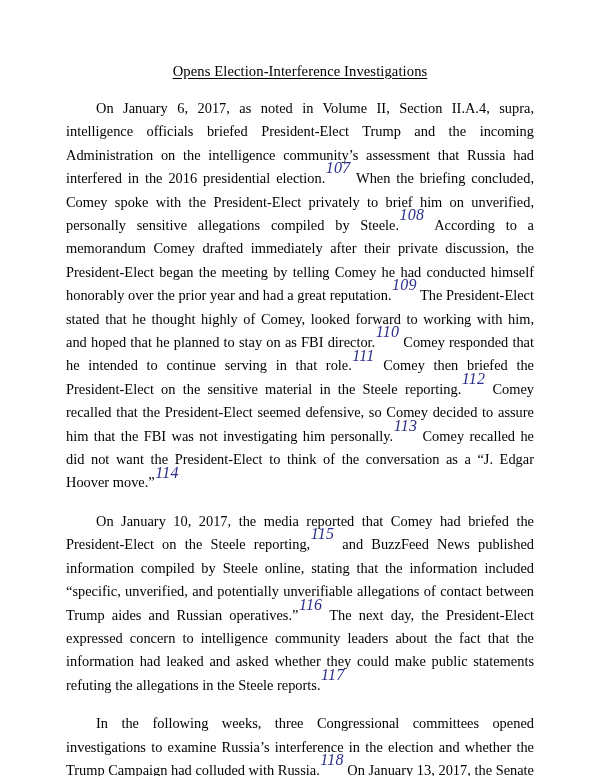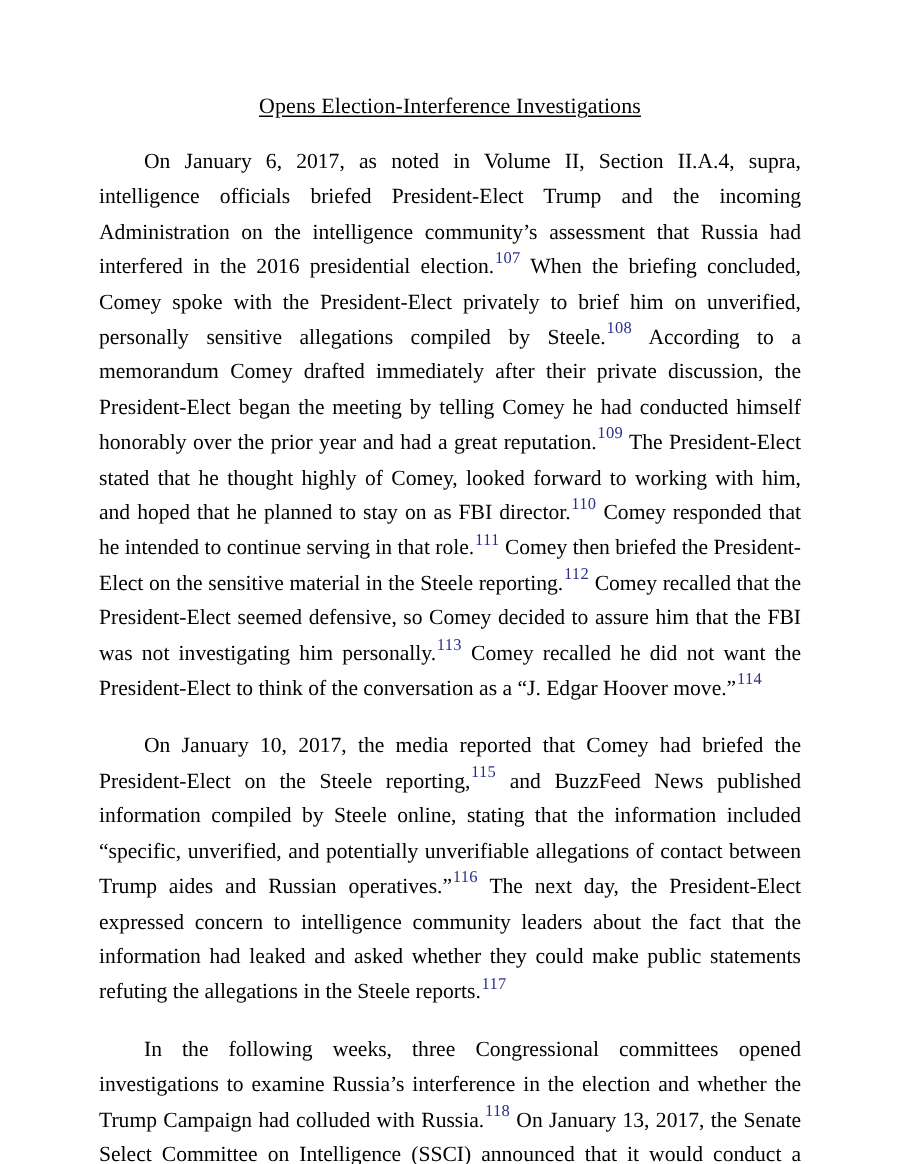--- a/index.html
+++ b/index.html
@@ -48,25 +48,26 @@
     font-size: 14.4px;
     line-height: 23.4px;
     text-indent: 30px;
     hyphens: none;
   }
   p.body-para:last-child {
     margin-bottom: 0;
   }
   sup.fn {
     color: #2b2f8c;
-    font-size: 11px;
+    font-size: 16px;
     line-height: 0;
     vertical-align: 0.62em;
     padding-left: 0.5px;
     letter-spacing: 0.2px;
+    font-style: italic;
   }
   .ital {
   }
 </style>
 </head>
 <body>
 
 <div class="page">
   <div class="content">
 

